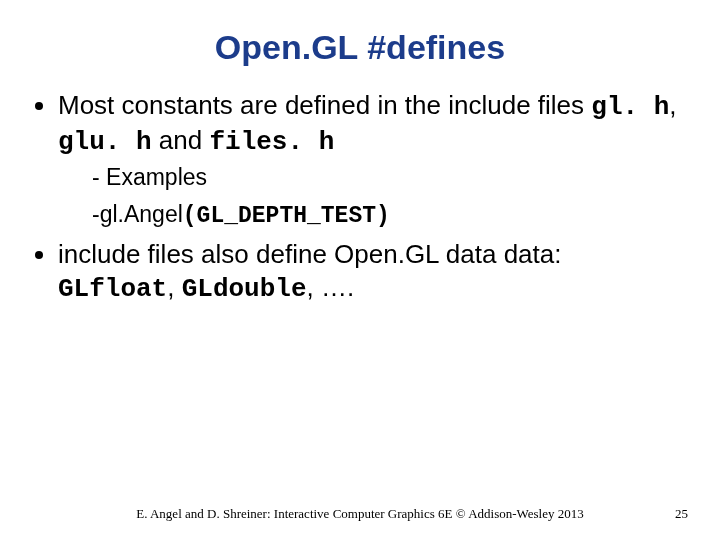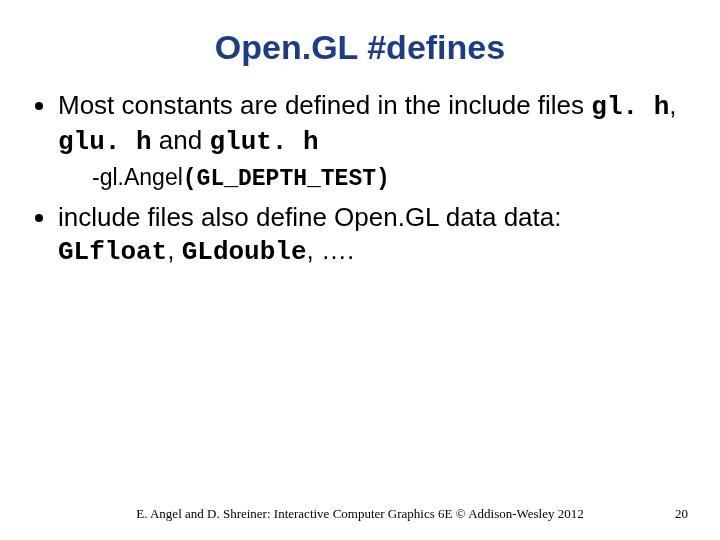--- a/index.html
+++ b/index.html
@@ -71,26 +71,27 @@
 </style>
 </head>
 <body>
 
 <div class="slide">
 
   <h1 class="title">Open.GL #defines</h1>
 
   <ul class="top">
     <li>
-      <span>Most constants are defined in the include files </span><span class="mono">gl. h</span><span>, </span><span class="mono">glu. h</span><span> and </span><span class="mono">glut. h</span>
+      <span>Most constants are defined in the include files </span><span class="mono">gl. h</span><span>, </span><span class="mono">glu. h</span><span> and </span><span class="mono">files. h</span>
 
+      <div class="sub dash">Examples</div>
       <div class="sub dashmono"><span>gl.Angel</span><span class="mono">(GL_DEPTH_TEST)</span></div>
     </li>
 
     <li>
       <span>include files also define Open.GL data data: </span><span class="mono">GLfloat</span><span>, </span><span class="mono">GLdouble</span><span>, ….</span>
     </li>
   </ul>
 
-  <div class="footer">E. Angel and D. Shreiner: Interactive Computer Graphics 6E © Addison-Wesley 2012</div>
-  <div class="pagenum">20</div>
+  <div class="footer">E. Angel and D. Shreiner: Interactive Computer Graphics 6E © Addison-Wesley 2013</div>
+  <div class="pagenum">25</div>
 
 </div>
 
 </body></html>

